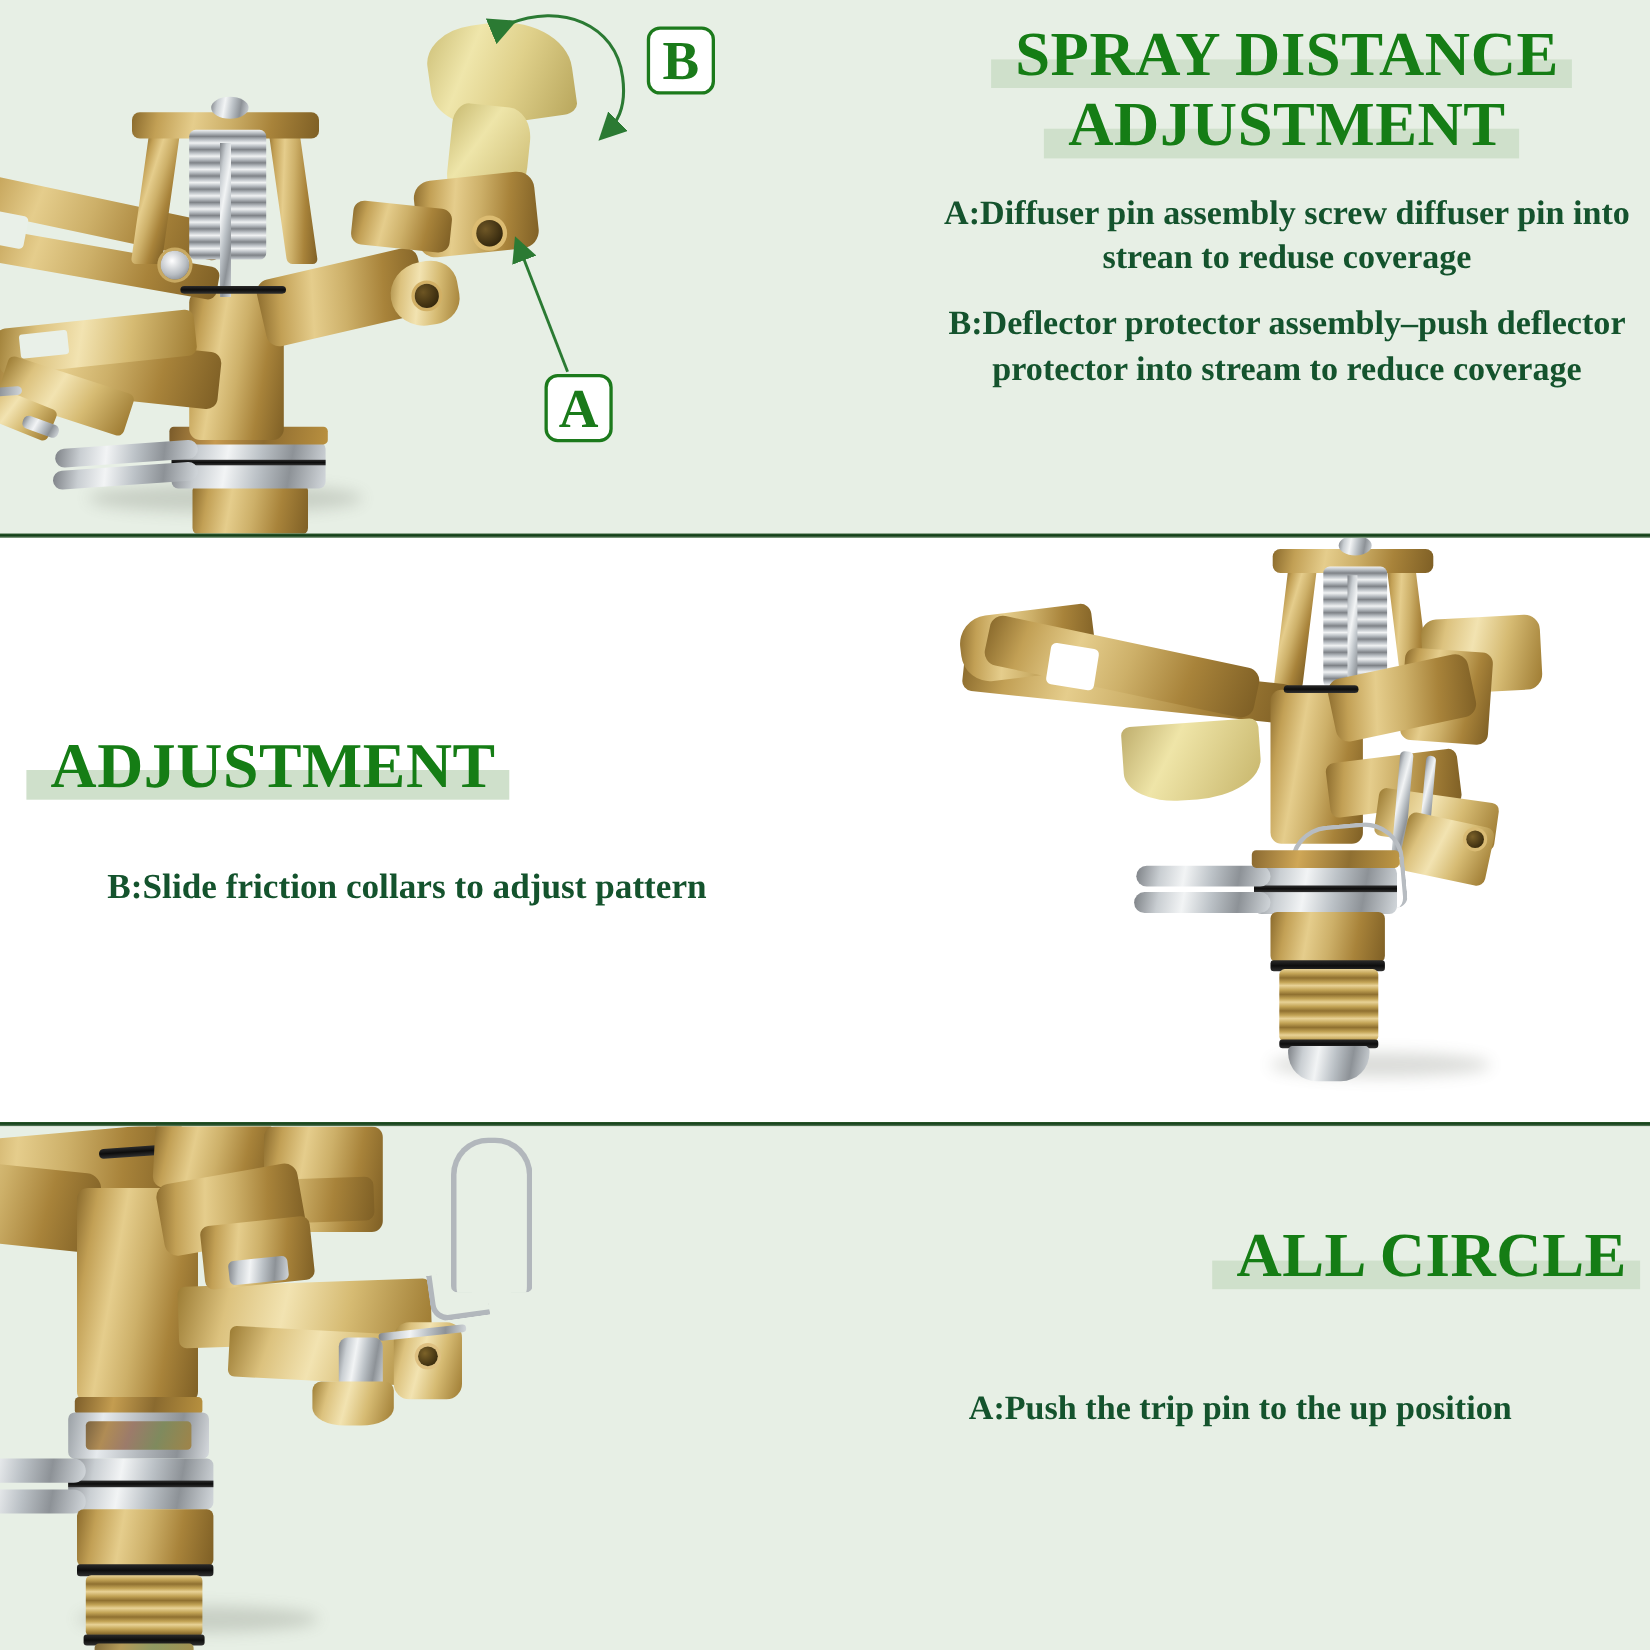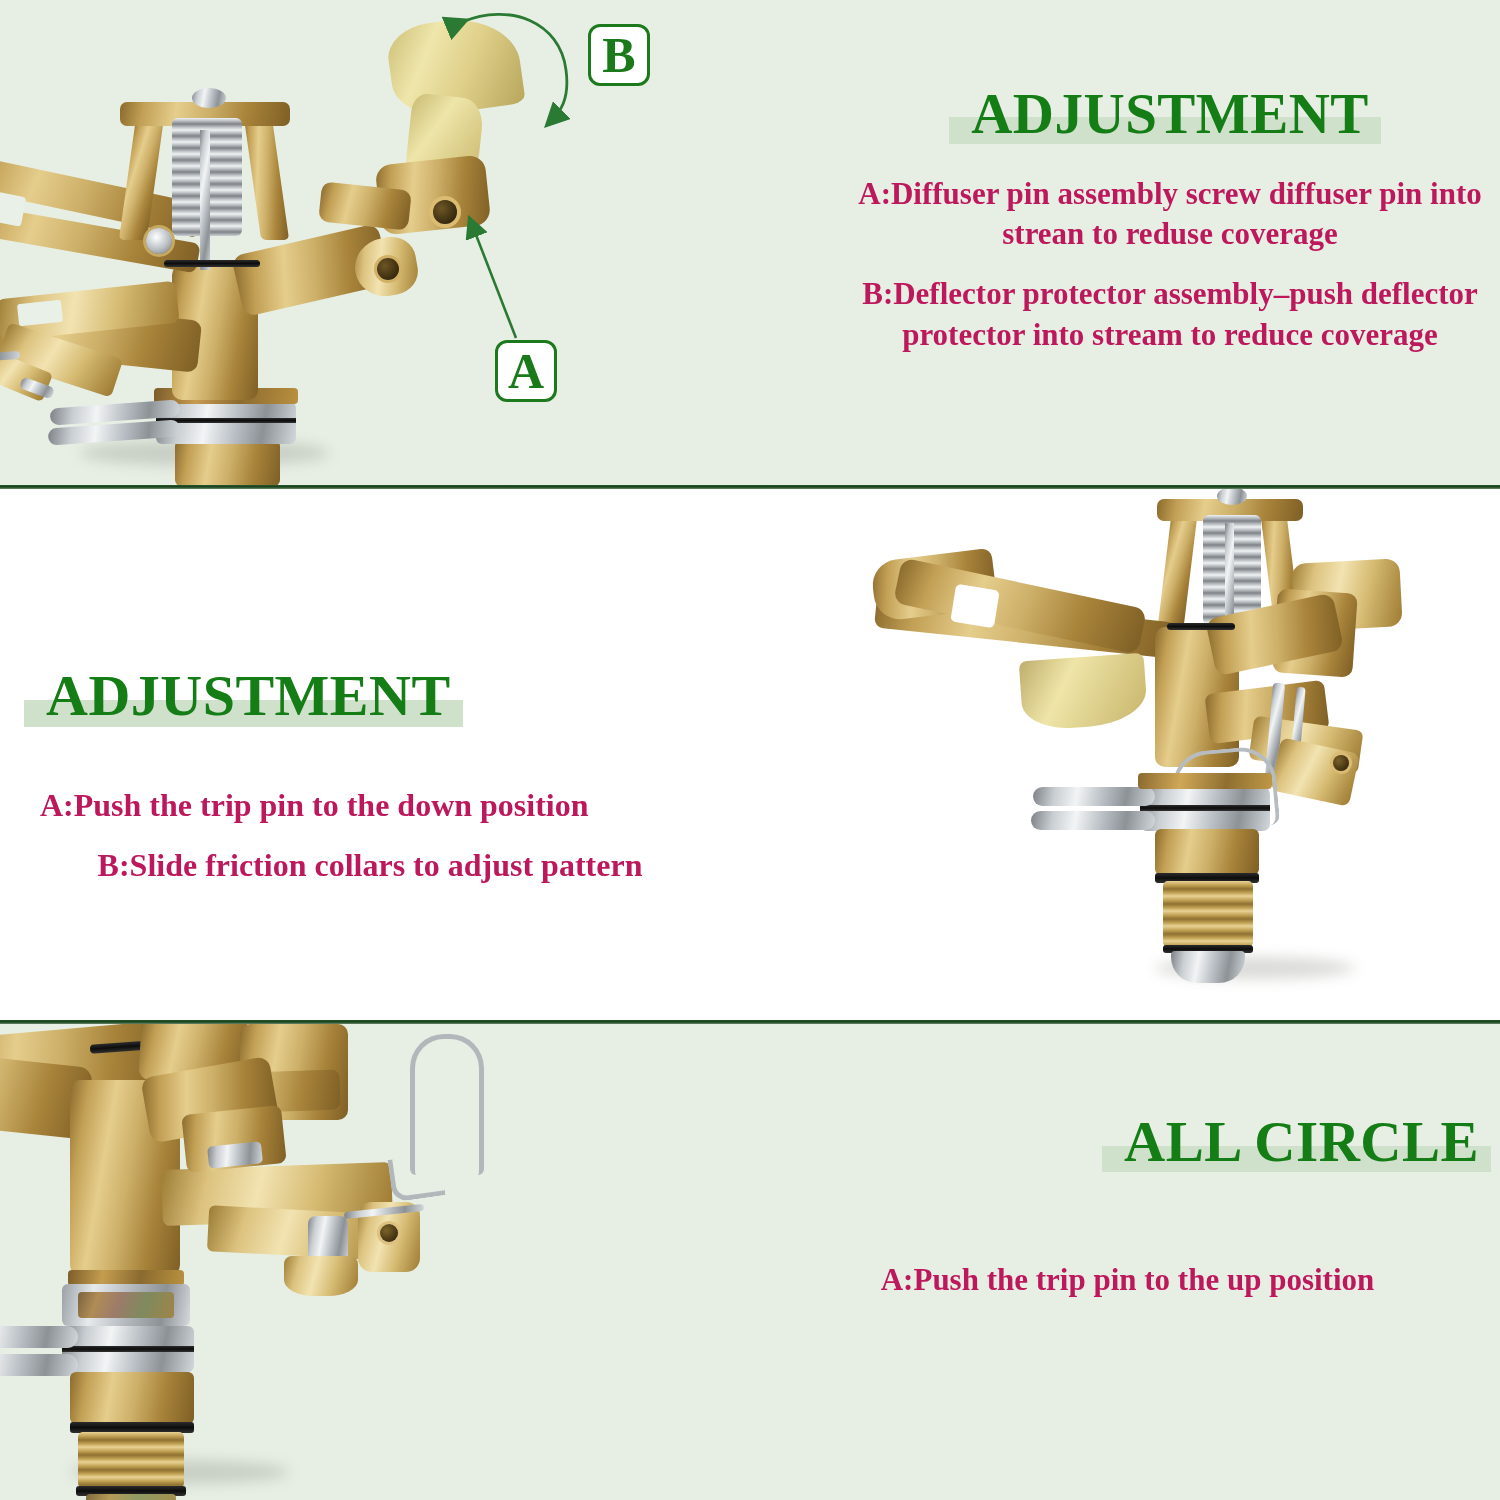--- a/index.html
+++ b/index.html
@@ -41,21 +41,21 @@
     content:"";
     position:absolute;
     left:-16px;right:-6px;
     bottom:2px;height:.46em;
     background:#cfe0cb;
     z-index:-1;
   }
   .title span{position:relative;z-index:1;}
 
   .body{
-    color:#be185d;
+    color:#14532d;
     font-weight:bold;
     font-size:31px;
     line-height:1.30;
     margin:0;
   }
   .body p{margin:0 0 20px 0;}
   .body p:last-child{margin-bottom:0;text-align:center;}
 
   
   #spray-text{top:18px;left:845px;width:650px;text-align:center;}
@@ -205,41 +205,40 @@
 
     <div class="badge" id="badge-spray-a">
       <span>A</span>
     </div>
     <div class="badge" id="badge-spray-b">
       <span>B</span>
     </div>
 
     <div class="textblock" id="spray-text">
       <h1 class="title">
-        <br>
+        <span class="tl"><span>SPRAY DISTANCE</span></span><br>
         <span class="tl"><span>ADJUSTMENT</span></span>
       </h1>
       <div class="body" id="spray-body">
         <p>A:Diffuser pin assembly screw diffuser pin into strean to reduse coverage</p>
         <p>B:Deflector protector assembly–push deflector protector into stream to reduce coverage</p>
       </div>
     </div>
   </div>
 
   <div class="divider" id="divider-1"></div>
 
   <div class="panel" id="panel-part">
 
     <div class="textblock" id="part-text" style="top:110px;left:40px;">
       <h1 class="title">
         <br>
         <span class="tl"><span>ADJUSTMENT</span></span>
       </h1>
       <div class="body" id="part-body">
-        <p>A:Push the trip pin to the down position</p>
         <p>B:Slide friction collars to adjust pattern</p>
       </div>
     </div>
 
     <div class="sprinkler" id="img-part" style="left:855px;top:-2px;width:600px;height:520px;">
 
       <div class="shadow-el" style="position:absolute;left:300px;top:470px;width:200px;height:22px;"></div>
 
       <div class="brass" style="position:absolute;left:310px;top:20px;width:26px;height:120px;transform:skewX(-7deg);border-radius:5px;"></div>
       <div class="brass" style="position:absolute;left:412px;top:20px;width:26px;height:120px;transform:skewX(7deg);border-radius:5px;"></div>

